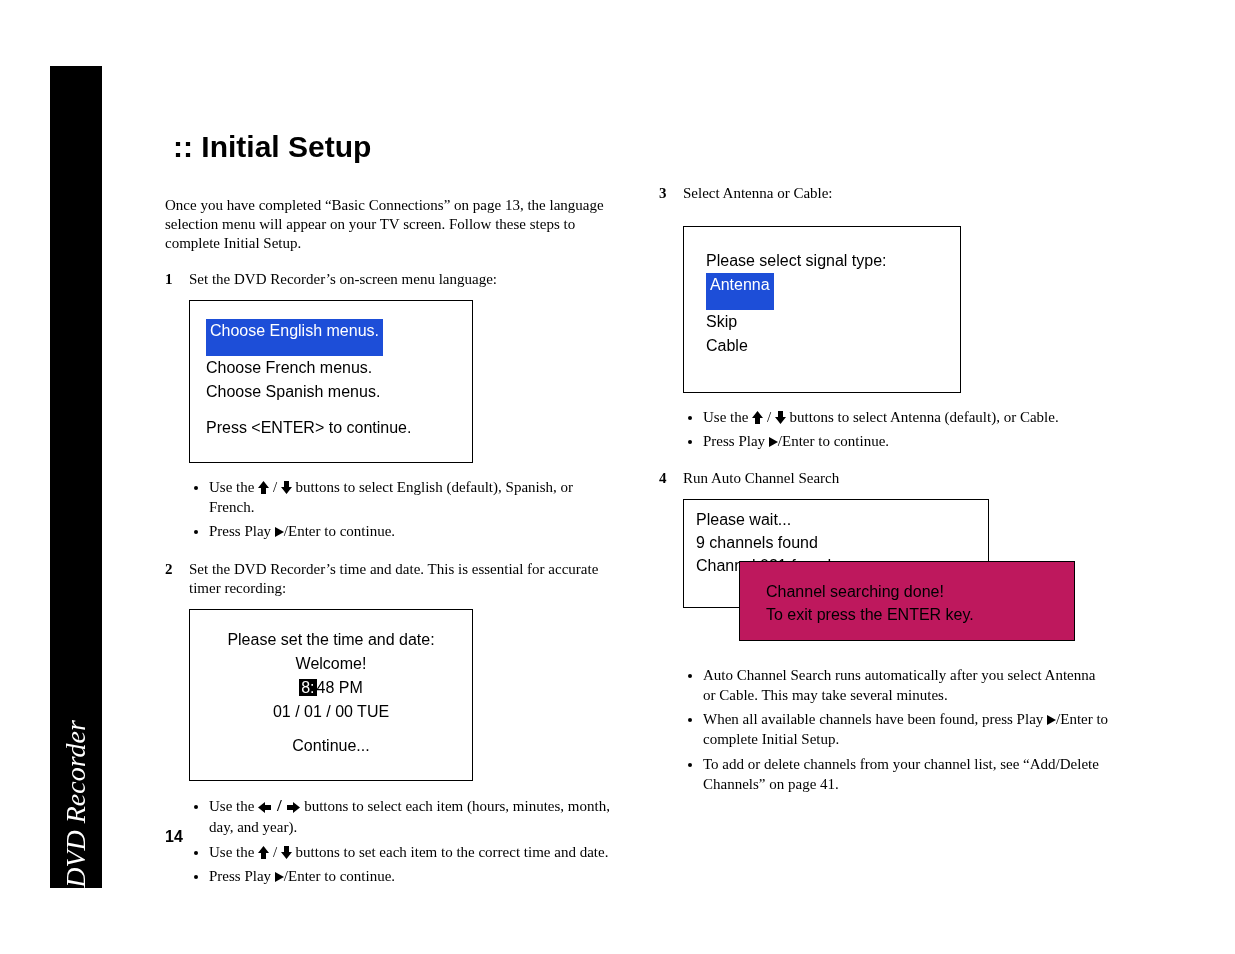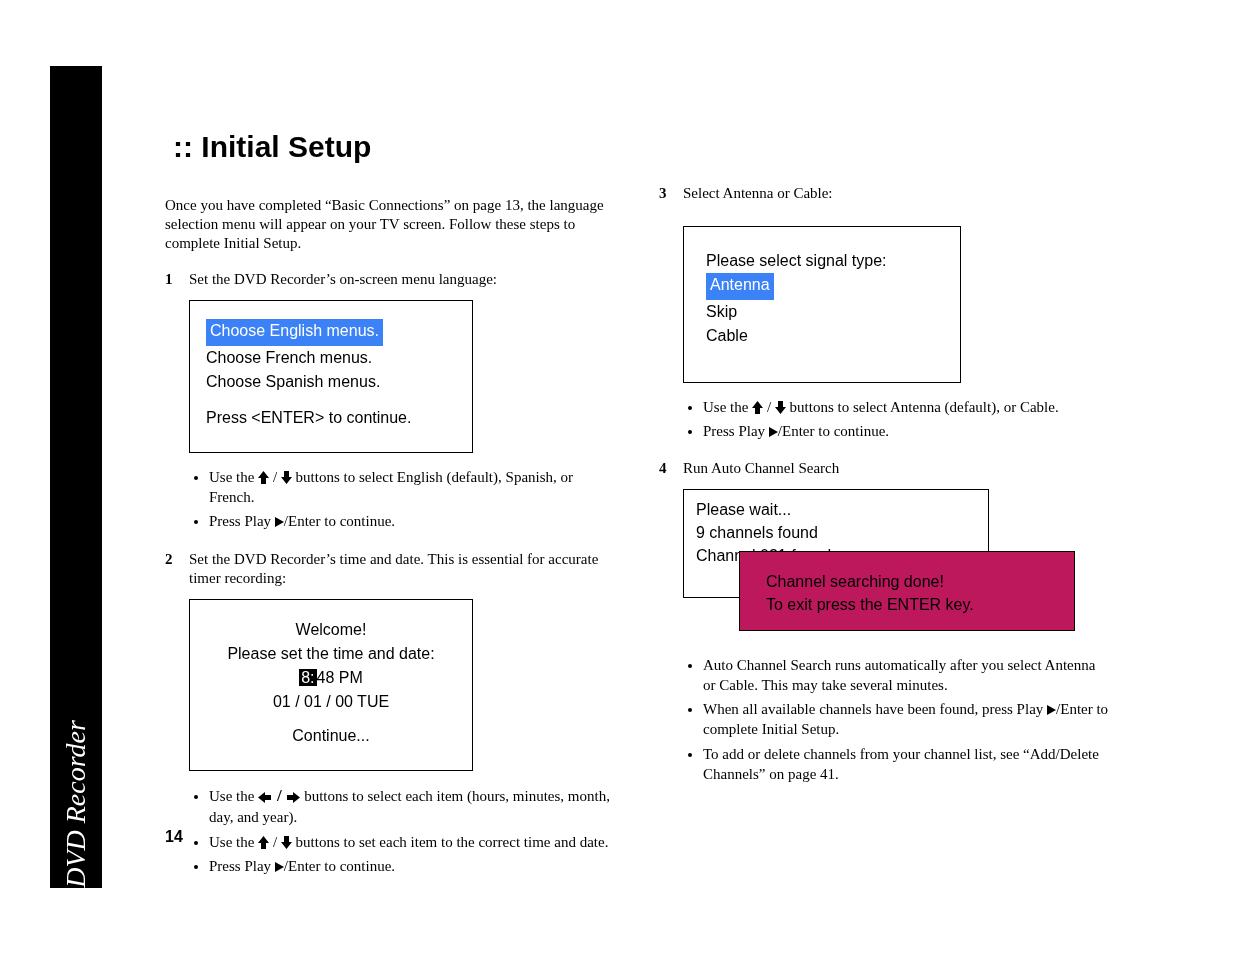--- a/index.html
+++ b/index.html
@@ -74,23 +74,23 @@
     border: 1.5px solid #000;
     margin: 10px 0 14px 24px;
     padding: 18px 16px 22px 16px;
     font-family: Arial, Helvetica, sans-serif;
     font-size: 16px;
     line-height: 1.5;
     width: 250px;
   }
   .screen.center { text-align: center; }
   .hl {
-    background: #3b82f6;
+    background: #1d4ed8;
     color: #fff;
-    padding: 0 4px 3px 4px;
+    padding: 0 4px 13px 4px;
     display: inline-block;
   }
   .hl-sm {
     background: #000;
     color: #fff;
     padding: 0 2px;
   }
   ul.bullets {
     margin: 6px 0 18px 0;
     padding-left: 44px;
@@ -186,22 +186,22 @@
           <li>
             <span>Press Play </span><span class="play-tri"></span><span>/Enter to continue.</span>
           </li>
         </ul>
 
         <div class="step">
           <span class="step-num">2</span>
           <span class="step-text">Set the DVD Recorder’s time and date. This is essential for accurate timer recording:</span>
         </div>
         <div class="screen center" style="width:250px;">
+          <div>Please set the time and date:</div>
           <div>Welcome!</div>
-          <div>Please set the time and date:</div>
           <div><span class="hl-sm">8:</span><span>48 PM</span></div>
           <div>01 / 01 / 00  TUE</div>
           <div style="height:10px"></div>
           <div>Continue...</div>
         </div>
         <ul class="bullets">
           <li>
             <span>Use the </span>
             <svg class="arrow" width="13" height="11">
                 <polygon points="0,5.5 7,0 7,3 13,3 13,8 7,8 7,11" fill="#000"></polygon>

